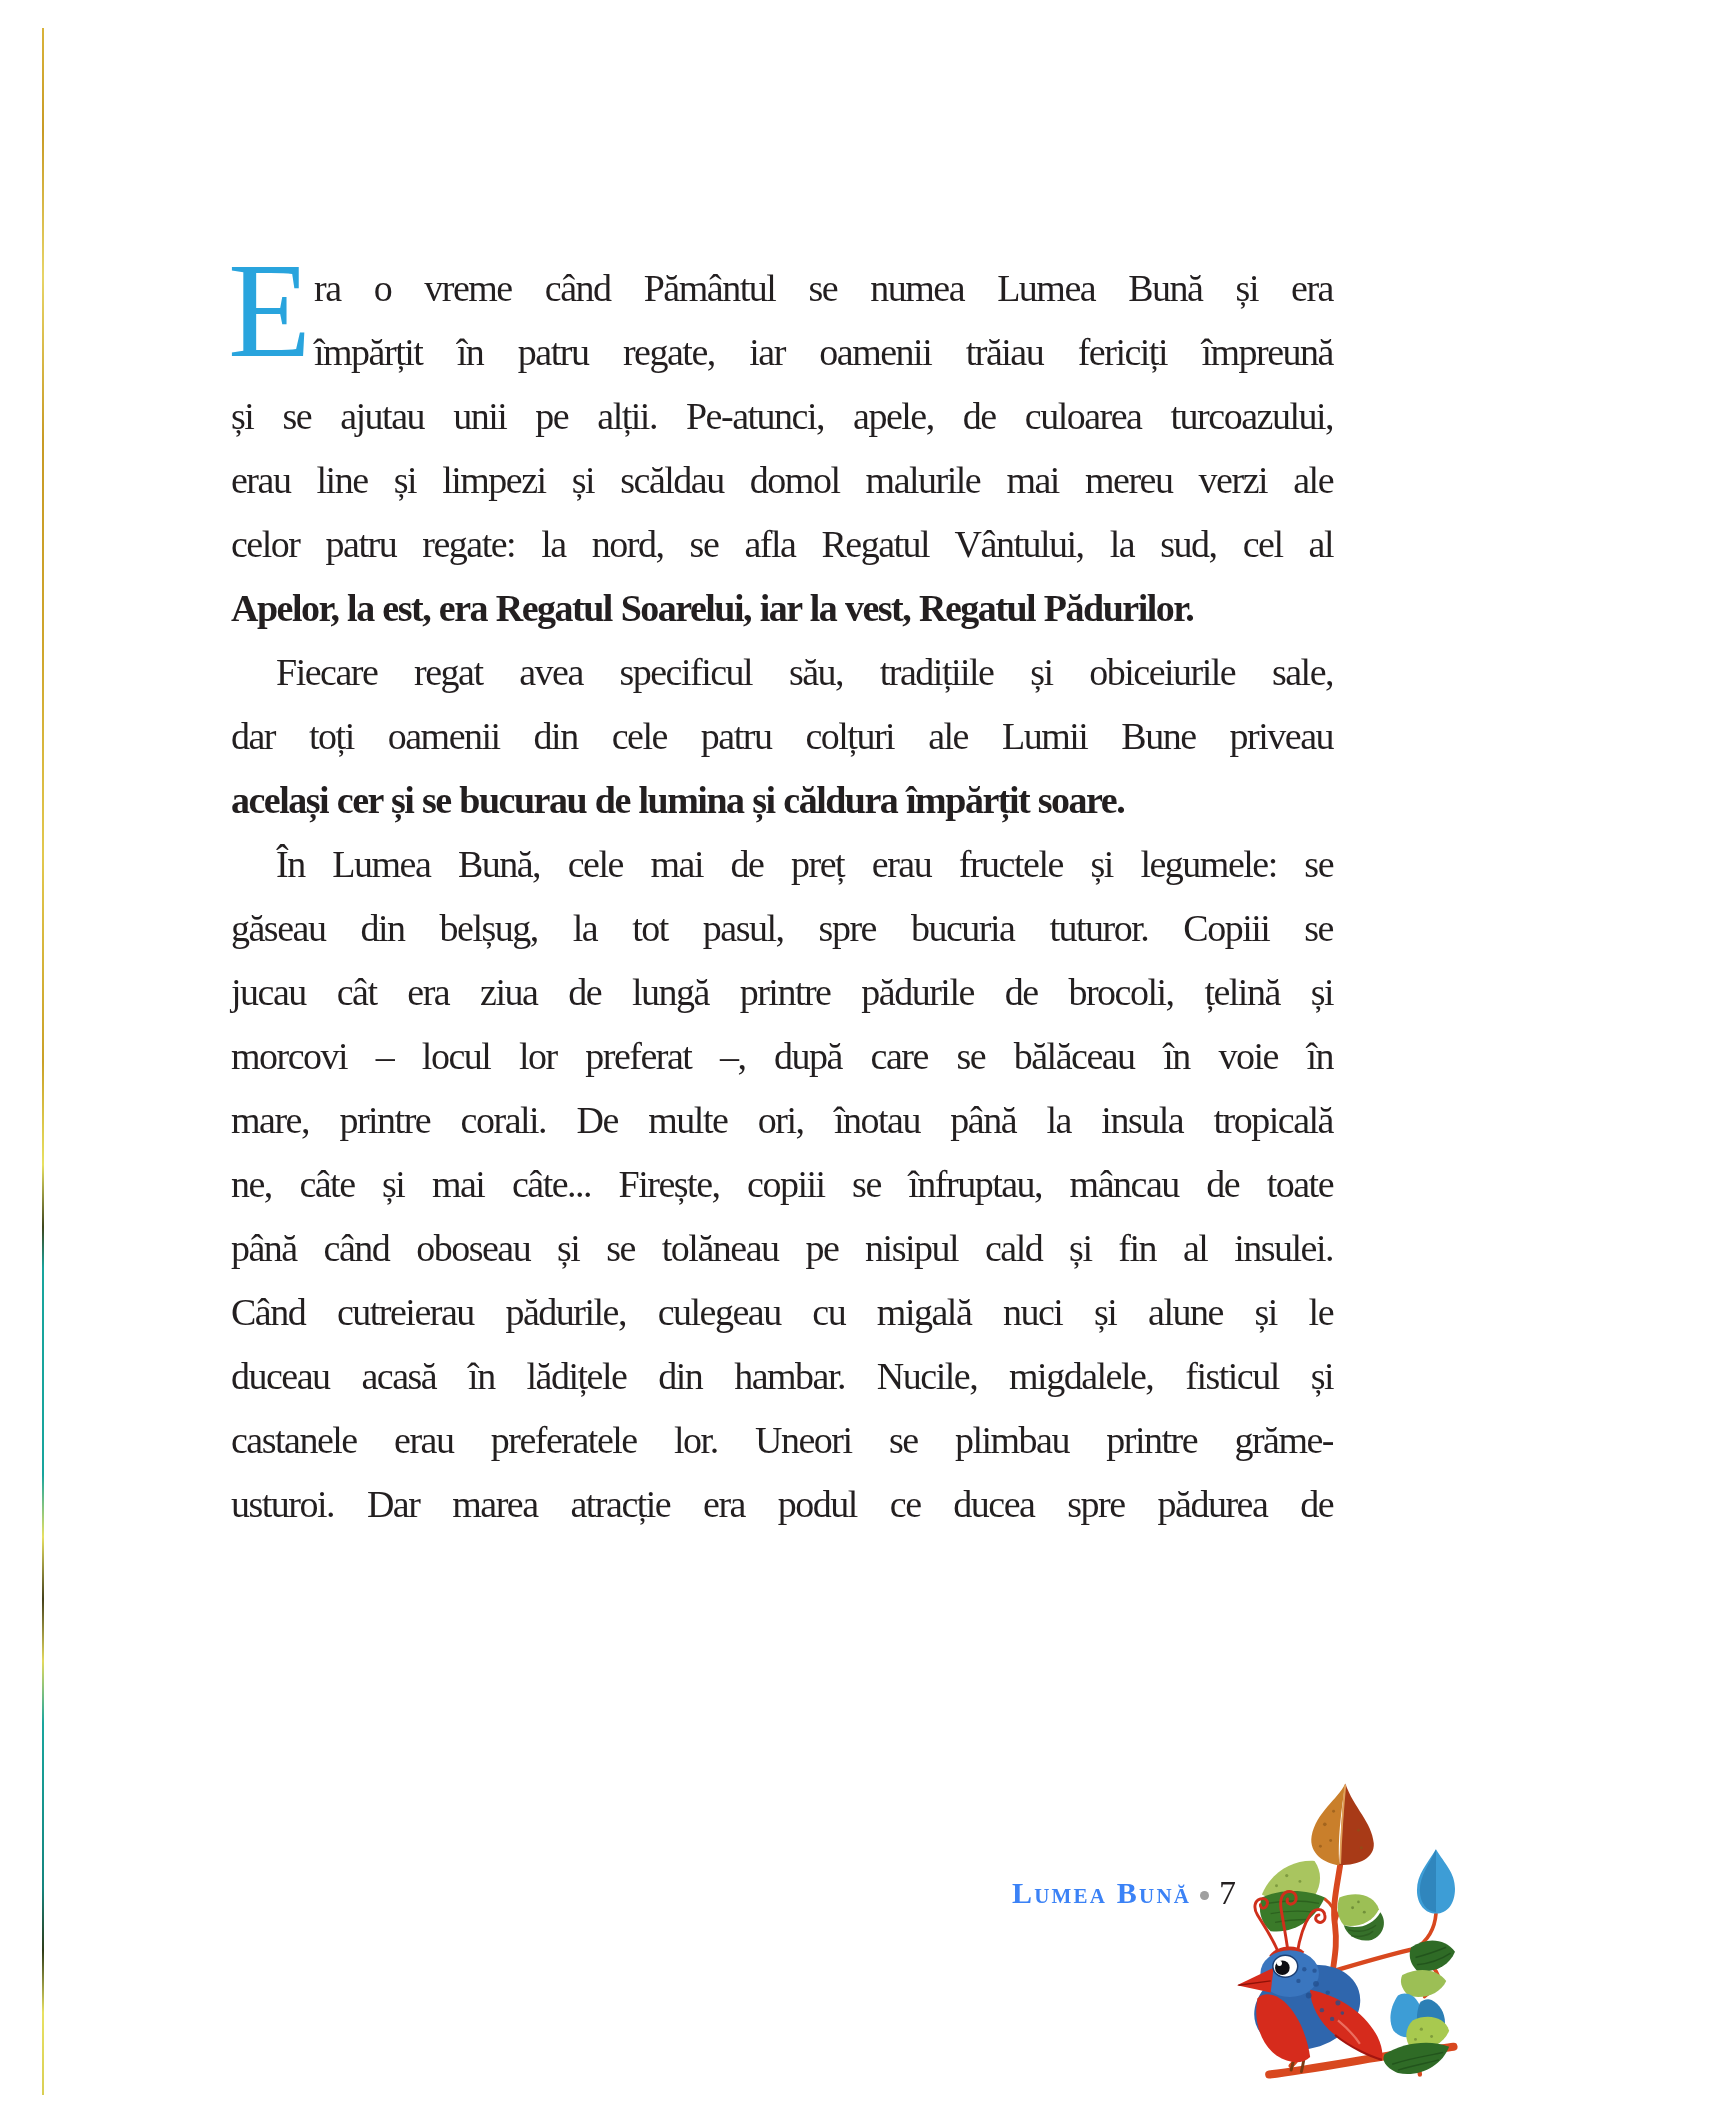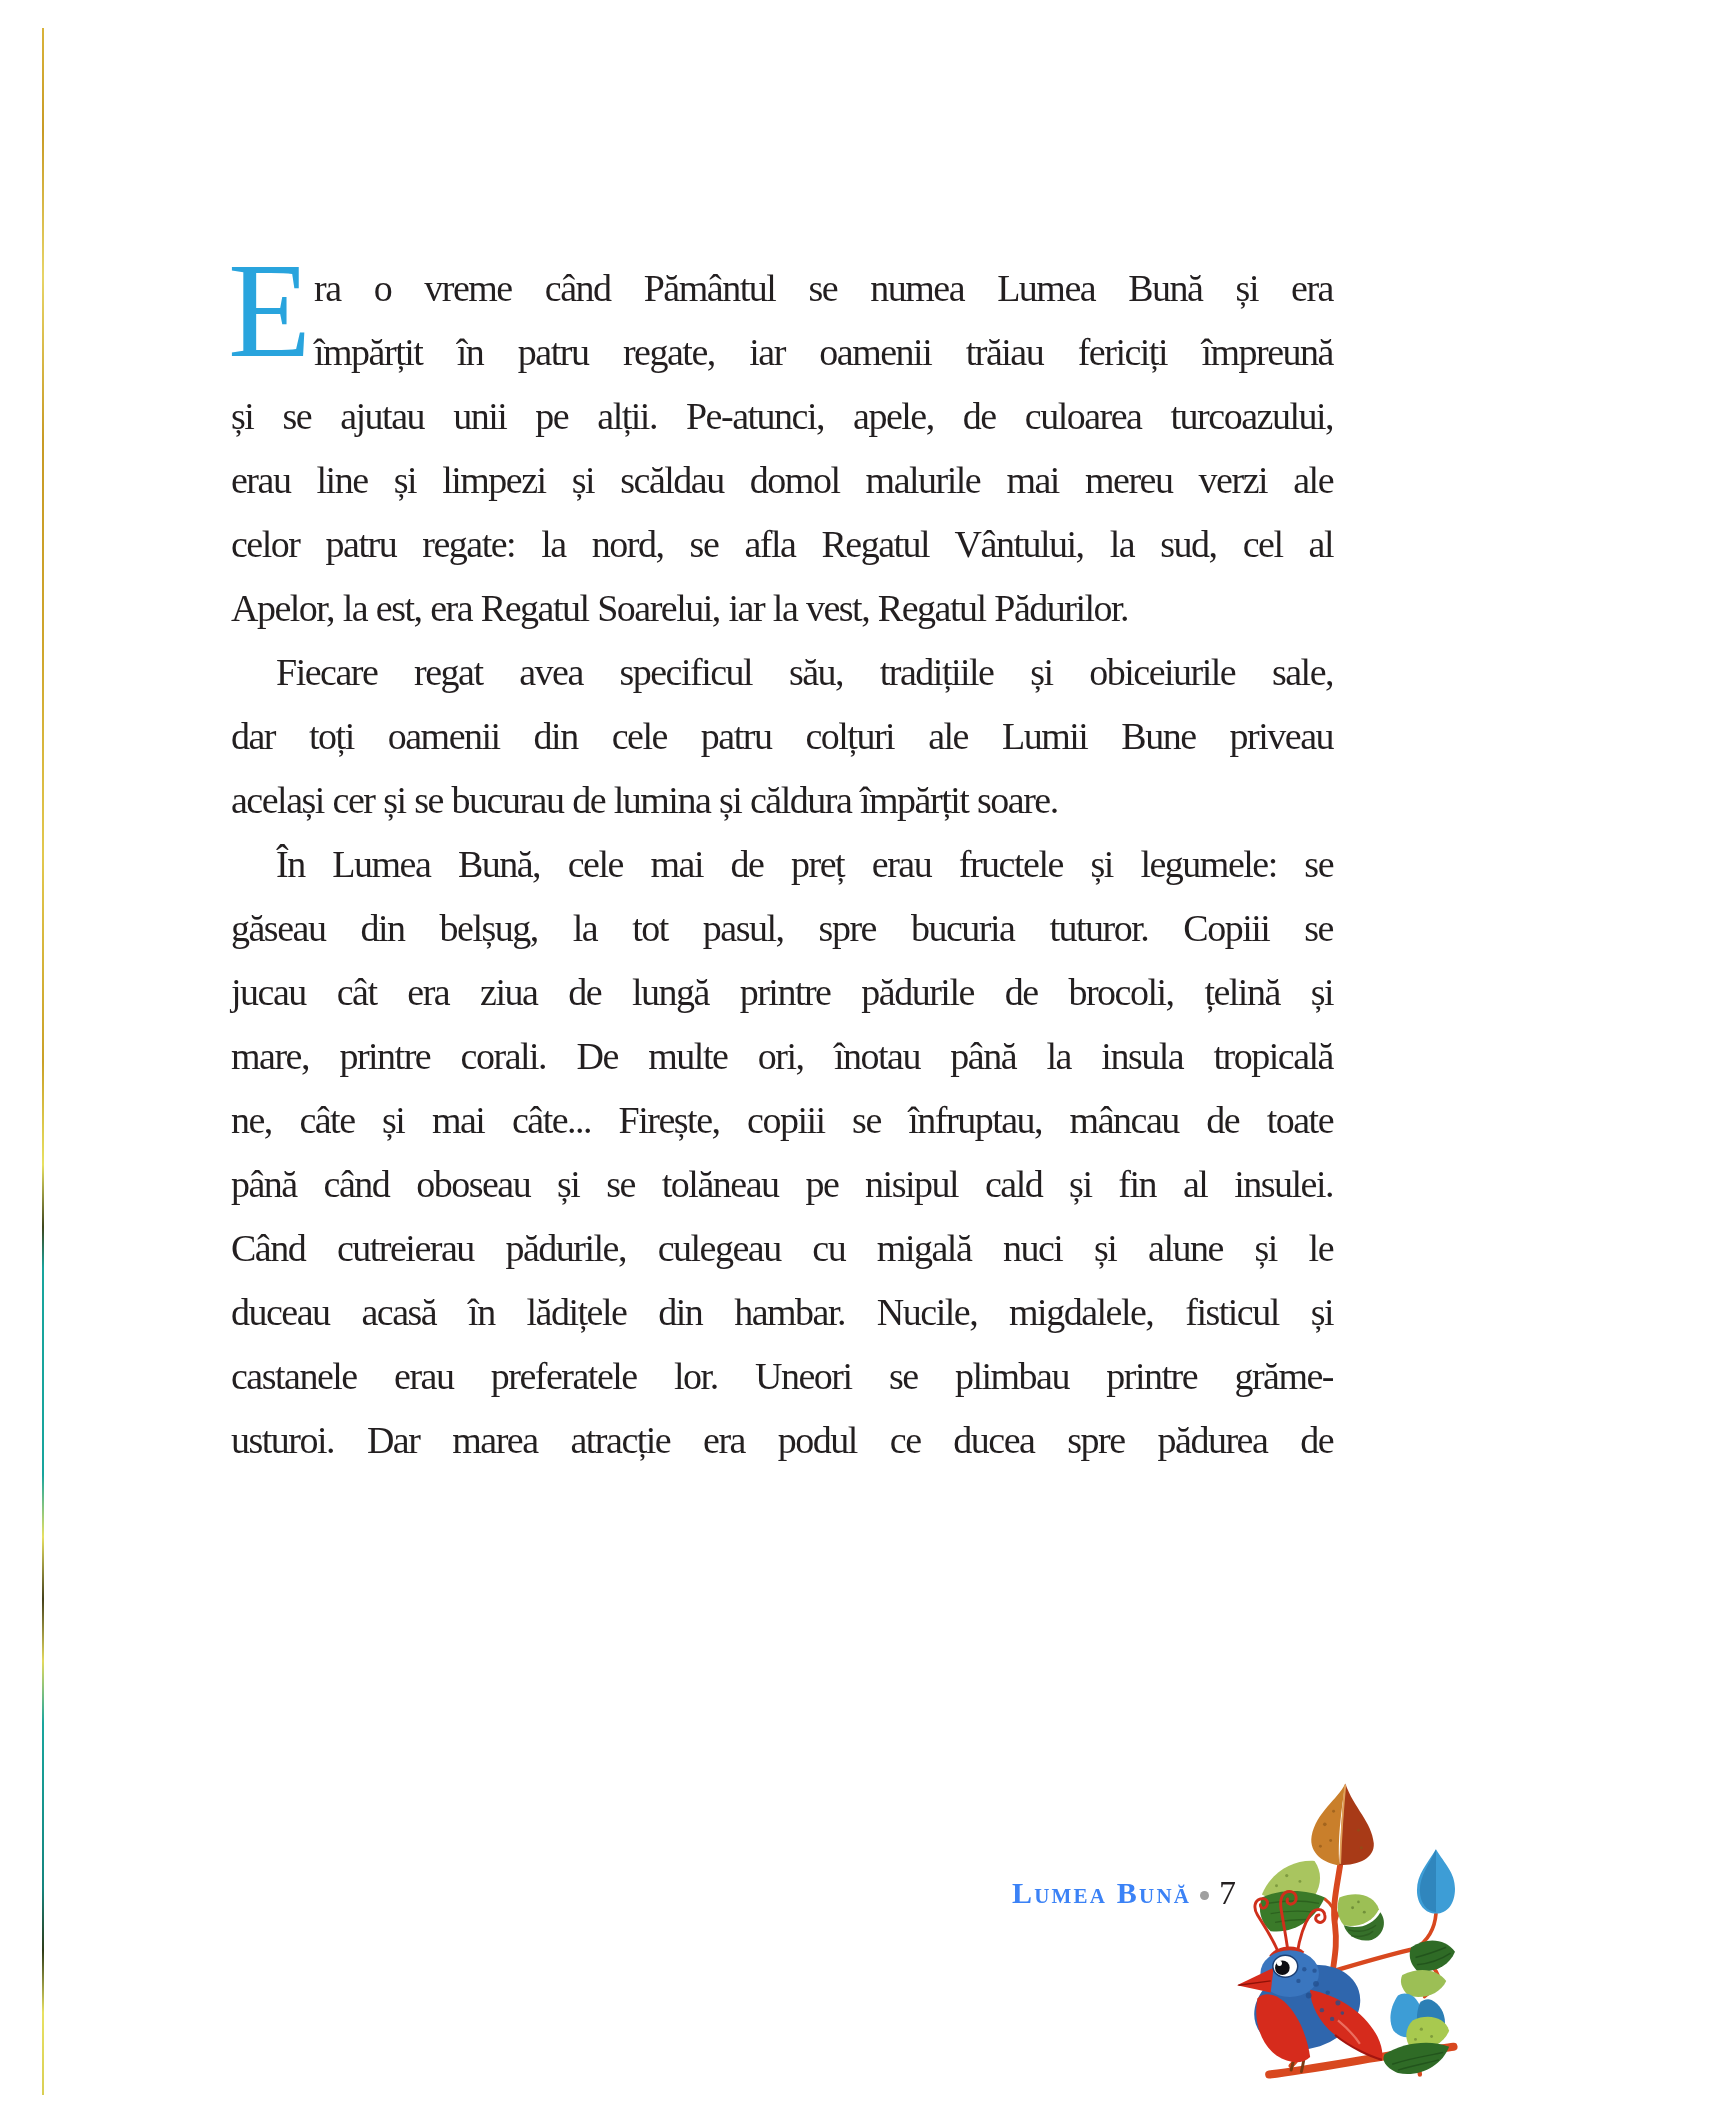--- a/index.html
+++ b/index.html
@@ -25,21 +25,21 @@
     font-size:38px;
     letter-spacing:-1.5px;
     word-spacing:0.7px;
   }
   .line{
     height:64px;line-height:64px;white-space:nowrap;
     text-align:justify;text-align-last:justify;
     white-space:normal;
     overflow:visible;
   }
-  .line.last{text-align-last:left;}
+  .line.last{text-align-last:left;font-weight:bold;}
   .line.indent{text-indent:45px;}
   .line.dc{margin-left:83px;}
   #drop-cap{
     position:absolute;left:228px;top:242px;
     font-size:136px;line-height:1;
     color:#29a4dd;letter-spacing:0;
   }
   #footer{
     position:absolute;left:1012px;top:1871px;
     display:flex;align-items:center;
@@ -80,20 +80,21 @@
     </div>
     <div class="para">
       <div class="line indent">Fiecare regat avea specificul său, tradițiile și obiceiurile sale,</div>
       <div class="line">dar toți oamenii din cele patru colțuri ale Lumii Bune priveau</div>
       <div class="line last">același cer și se bucurau de lumina și căldura împărțit soare.</div>
     </div>
     <div class="para">
       <div class="line indent">În Lumea Bună, cele mai de preț erau fructele și legumele: se</div>
       <div class="line">găseau din belșug, la tot pasul, spre bucuria tuturor. Copiii se</div>
       <div class="line">jucau cât era ziua de lungă printre pădurile de brocoli, țelină și</div>
+      <div class="line">morcovi – locul lor preferat –, după care se bălăceau în voie în</div>
       <div class="line">mare, printre corali. De multe ori, înotau până la insula tropicală</div>
       <div class="line">ne, câte și mai câte... Firește, copiii se înfruptau, mâncau de toate</div>
       <div class="line">până când oboseau și se tolăneau pe nisipul cald și fin al insulei.</div>
       <div class="line">Când cutreierau pădurile, culegeau cu migală nuci și alune și le</div>
       <div class="line">duceau acasă în lădițele din hambar. Nucile, migdalele, fisticul și</div>
       <div class="line">castanele erau preferatele lor. Uneori se plimbau printre grăme-</div>
       <div class="line">usturoi. Dar marea atracție era podul ce ducea spre pădurea de</div>
     </div>
   </div>
 

